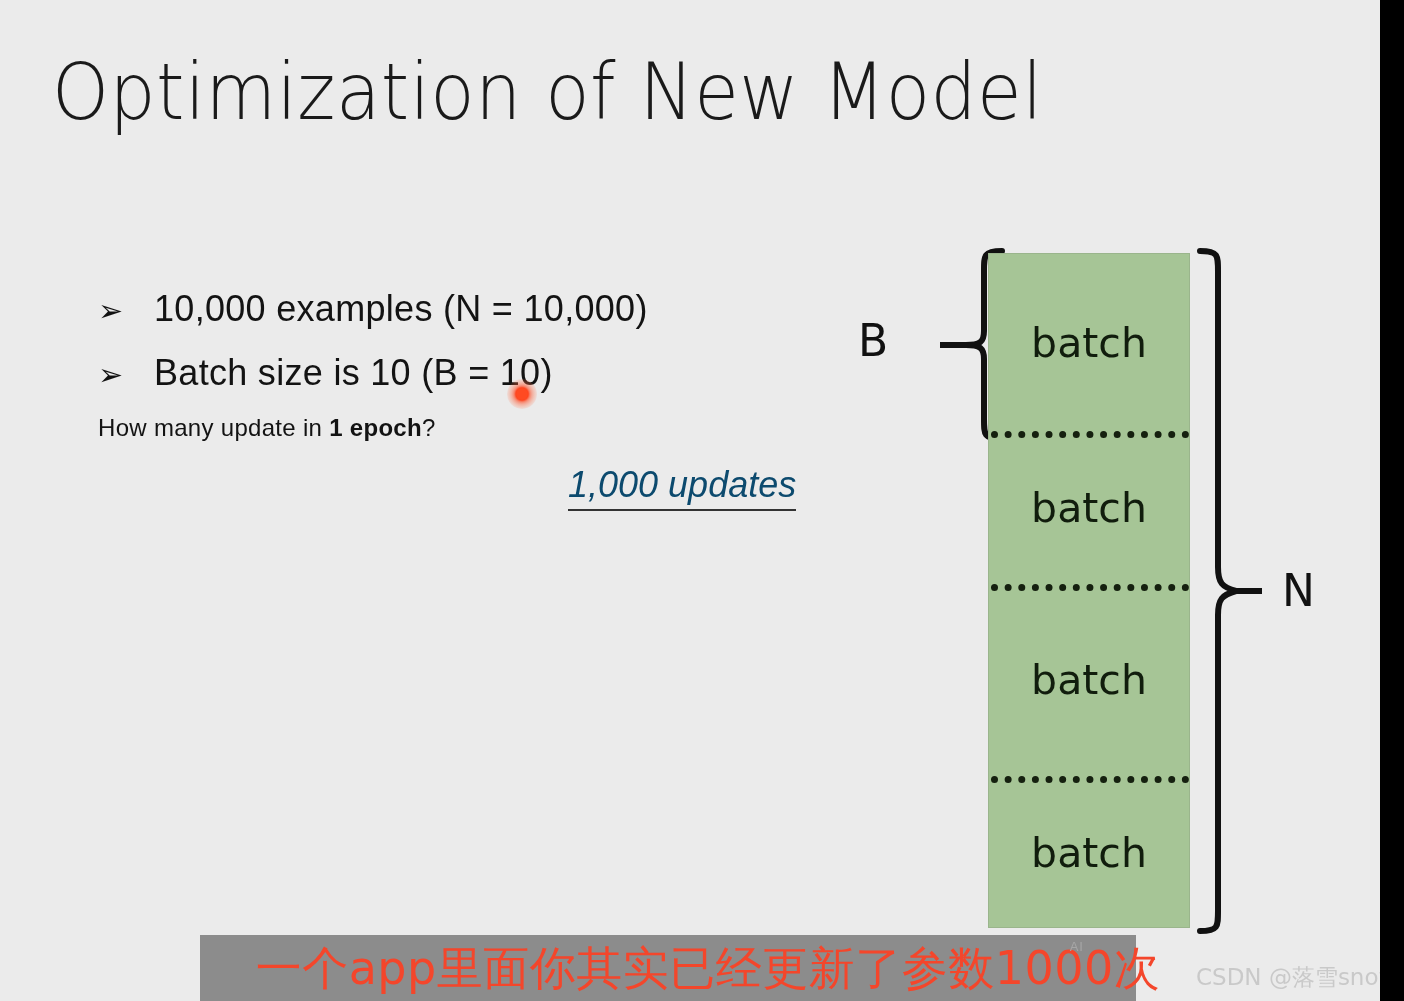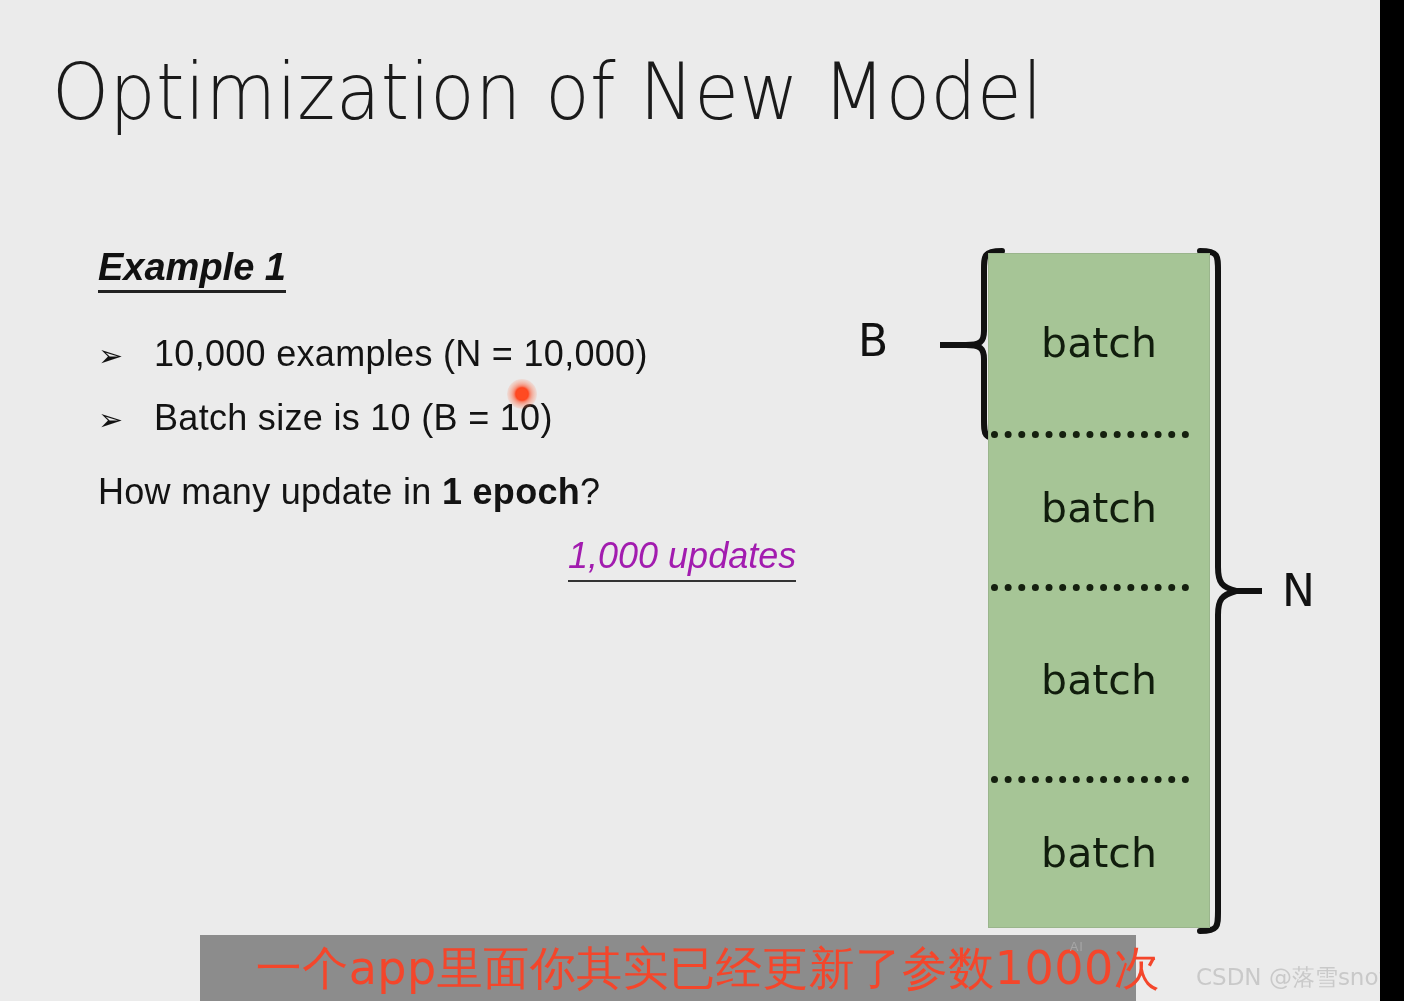--- a/index.html
+++ b/index.html
@@ -91,38 +91,38 @@
     flex: 0 0 56px;
     font-size: 30px;
     color: #111;
     line-height: 1;
   }
   .bullet-text {
     white-space: nowrap;
     margin-top: 12px;
   }
   #question-line {
-    margin-top: 32px;
-    font-size: 36px;
+    margin-top: 20px;
+    font-size: 24px;
     color: #131313;
     letter-spacing: 0.3px;
   }
   #question-line .strong {
     font-weight: bold;
   }
   #answer-line {
     margin-top: 22px;
     text-align: left;
     padding-left: 470px;
   }
   #answer-text {
     display: inline-block;
     font-size: 36px;
     font-style: italic;
-    color: #a21caf;
+    color: #0c4a6e;
     border-bottom: 2px solid #333;
     padding-bottom: 3px;
     white-space: nowrap;
   }
 
   
   #laser-dot {
     position: absolute;
     left: 507px;
     top: 379px;
@@ -151,21 +151,21 @@
     position: absolute;
     left: 840px;
     top: 240px;
     width: 520px;
     height: 700px;
   }
   #batch-column {
     position: absolute;
     left: 148px;      
     top: 13px;        
-    width: 222px;
+    width: 202px;
     height: 675px;
     background: #a6c596;
     border: 1px solid #9ab58c;
     box-sizing: border-box;
   }
   .batch-cell {
     position: absolute;
     left: 0;
     width: 100%;
     display: flex;
@@ -242,21 +242,20 @@
 <body>
 
 <div id="slide">
 
   <div id="canvas">
 
     <div id="title">Optimization of New Model</div>
 
     <div id="left-col">
 
-      <div id="example-heading">Example 1</div>
 
       <ul class="bullet-list">
         <li class="bullet-row">
           <span class="bullet-marker">➢</span>
           <span class="bullet-text">10,000 examples (N = 10,000)</span>
         </li>
         <li class="bullet-row">
           <span class="bullet-marker">➢</span>
           <span class="bullet-text">Batch size is 10 (B = 10)</span>
         </li>

